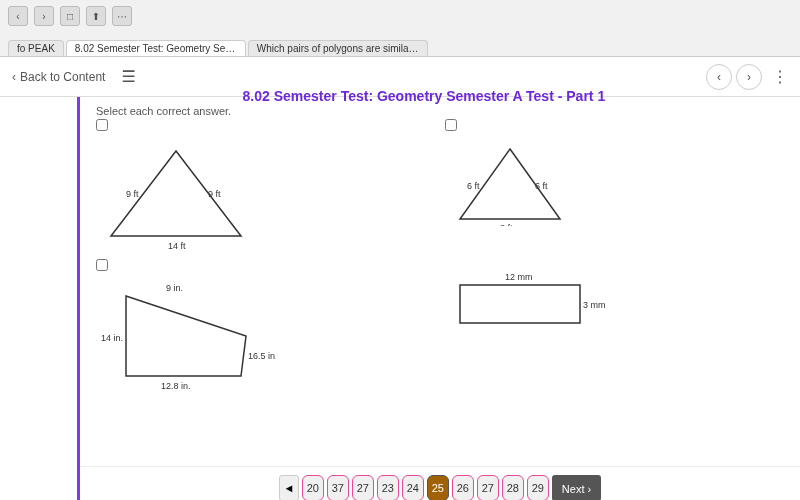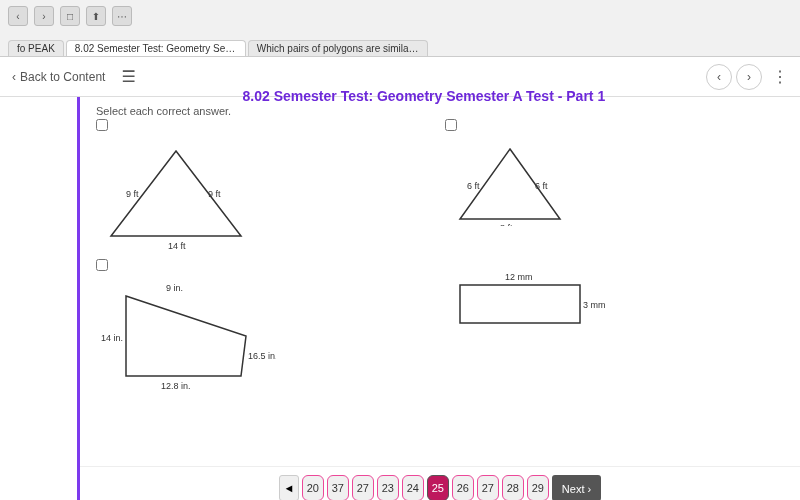--- a/index.html
+++ b/index.html
@@ -190,21 +190,21 @@
     }
     .page-num {
       min-width: 22px; height: 26px;
       border: 1px solid #ec4899;
       border-radius: 6px;
       background: #f0f0f0;
       display: flex; align-items: center; justify-content: center;
       font-size: 11px; cursor: pointer; color: #333;
     }
     .page-num.active {
-      background: #be185d;
+      background: #a16207;
       color: #fff;
       border-color: #555;
     }
     .next-btn {
       height: 26px;
       padding: 8px 10px;
       background: #555;
       color: #fff;
       border: none;
       border-radius: 3px;

